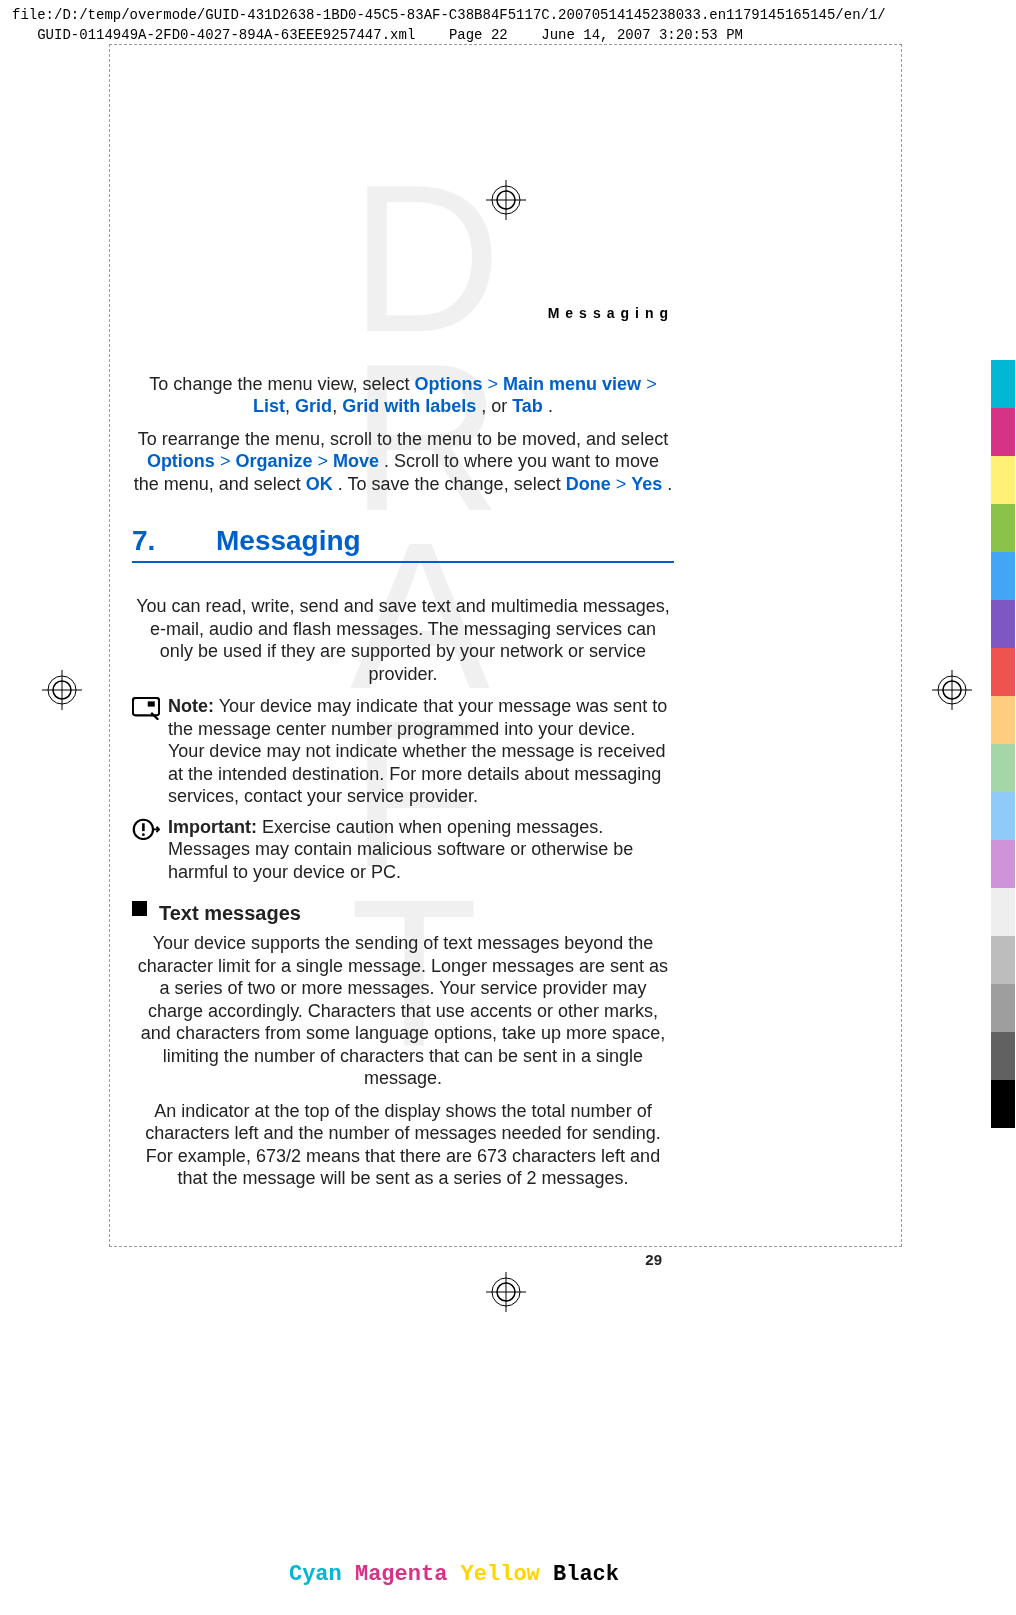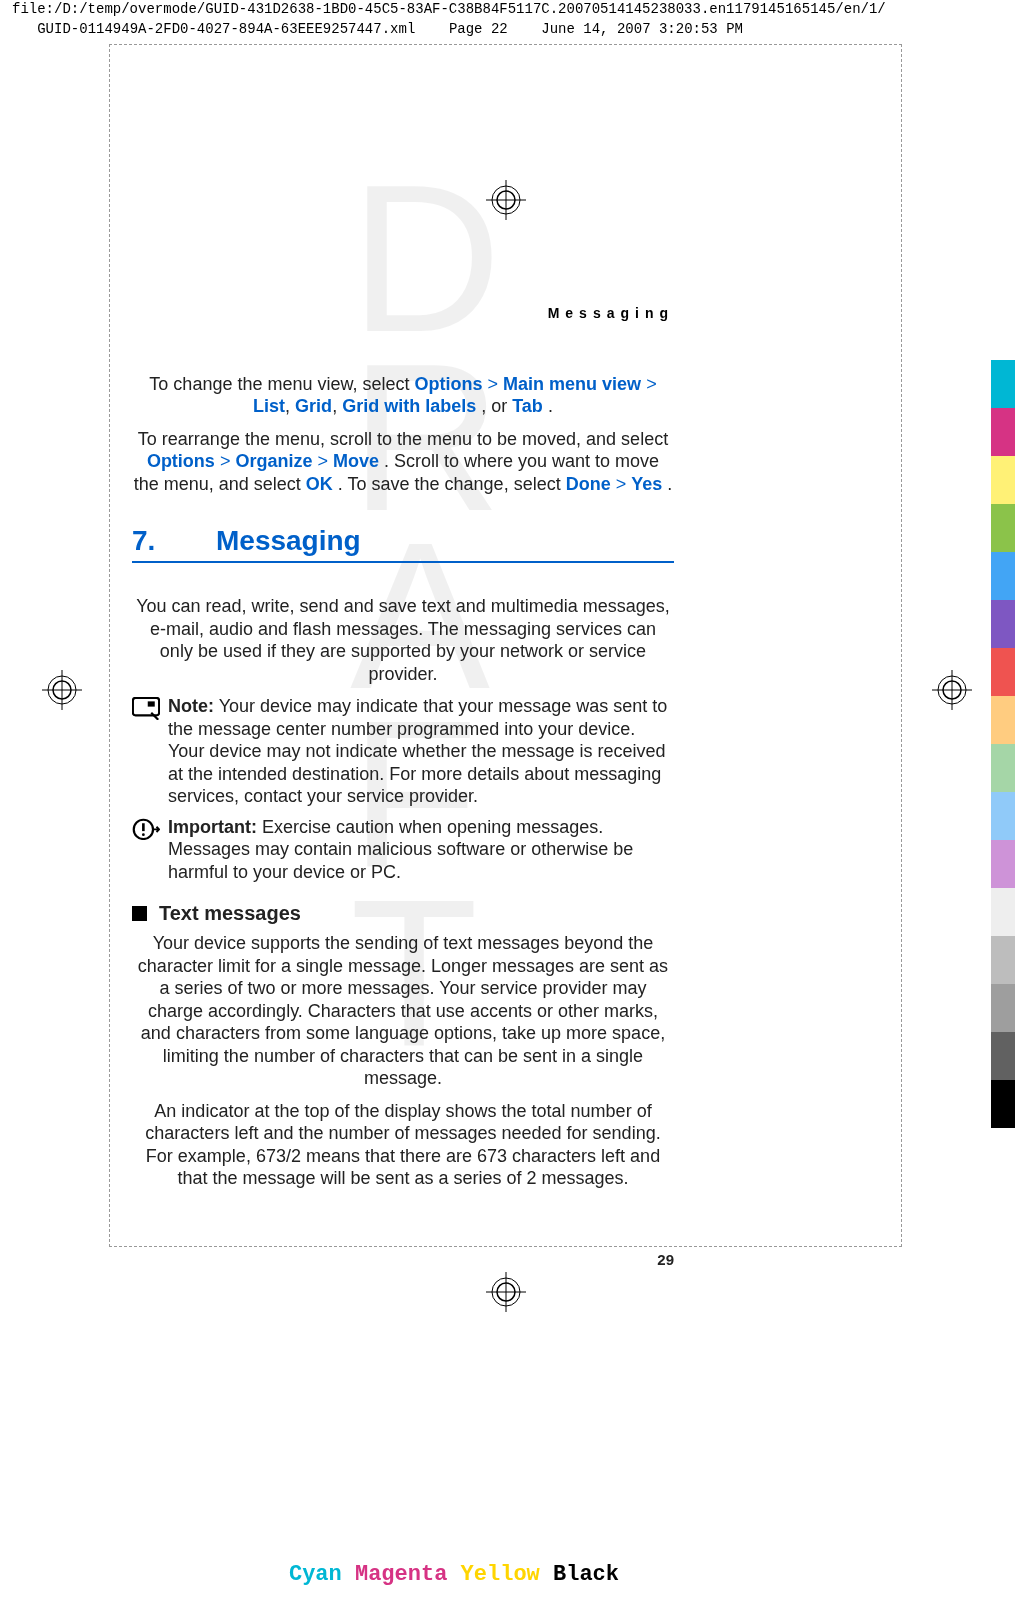--- a/index.html
+++ b/index.html
@@ -8,21 +8,21 @@
     font-family: "Segoe UI", Arial, sans-serif;
     background: #fff;
     width: 1016px;
     height: 1615px;
     position: relative;
     color: #000;
   }
   .file-header {
     font-family: "Courier New", monospace;
     font-size: 14px;
-    padding: 0 12px;
+    padding: 6px 12px;
     line-height: 1.4;
     color: #000;
   }
   .page-frame {
     position: absolute;
     left: 109px;
     top: 44px;
     width: 793px;
     height: 1203px;
     border: 1px dashed #999;
@@ -74,32 +74,31 @@
     margin-bottom: 8px;
   }
   .callout-icon {
     flex: 0 0 28px;
     height: 24px;
     margin-top: 2px;
   }
   .callout-body { flex: 1; }
   .sub-head {
     display: flex;
-    align-items: center;
     gap: 12px;
     margin-top: 18px;
     margin-bottom: 6px;
   }
   .sub-bullet {
     width: 15px; height: 15px; background: #000;
   }
   .sub-title { font-weight: bold; font-size: 20px; }
   .page-number {
     position: absolute;
-    right: 0;
+    right: 12px;
     bottom: -18px;
     font-weight: bold;
     font-size: 15px;
   }
   .wm {
     position: absolute;
     left: 350px;
     top: 170px;
     font-size: 210px;
     color: rgba(0,0,0,0.06);

